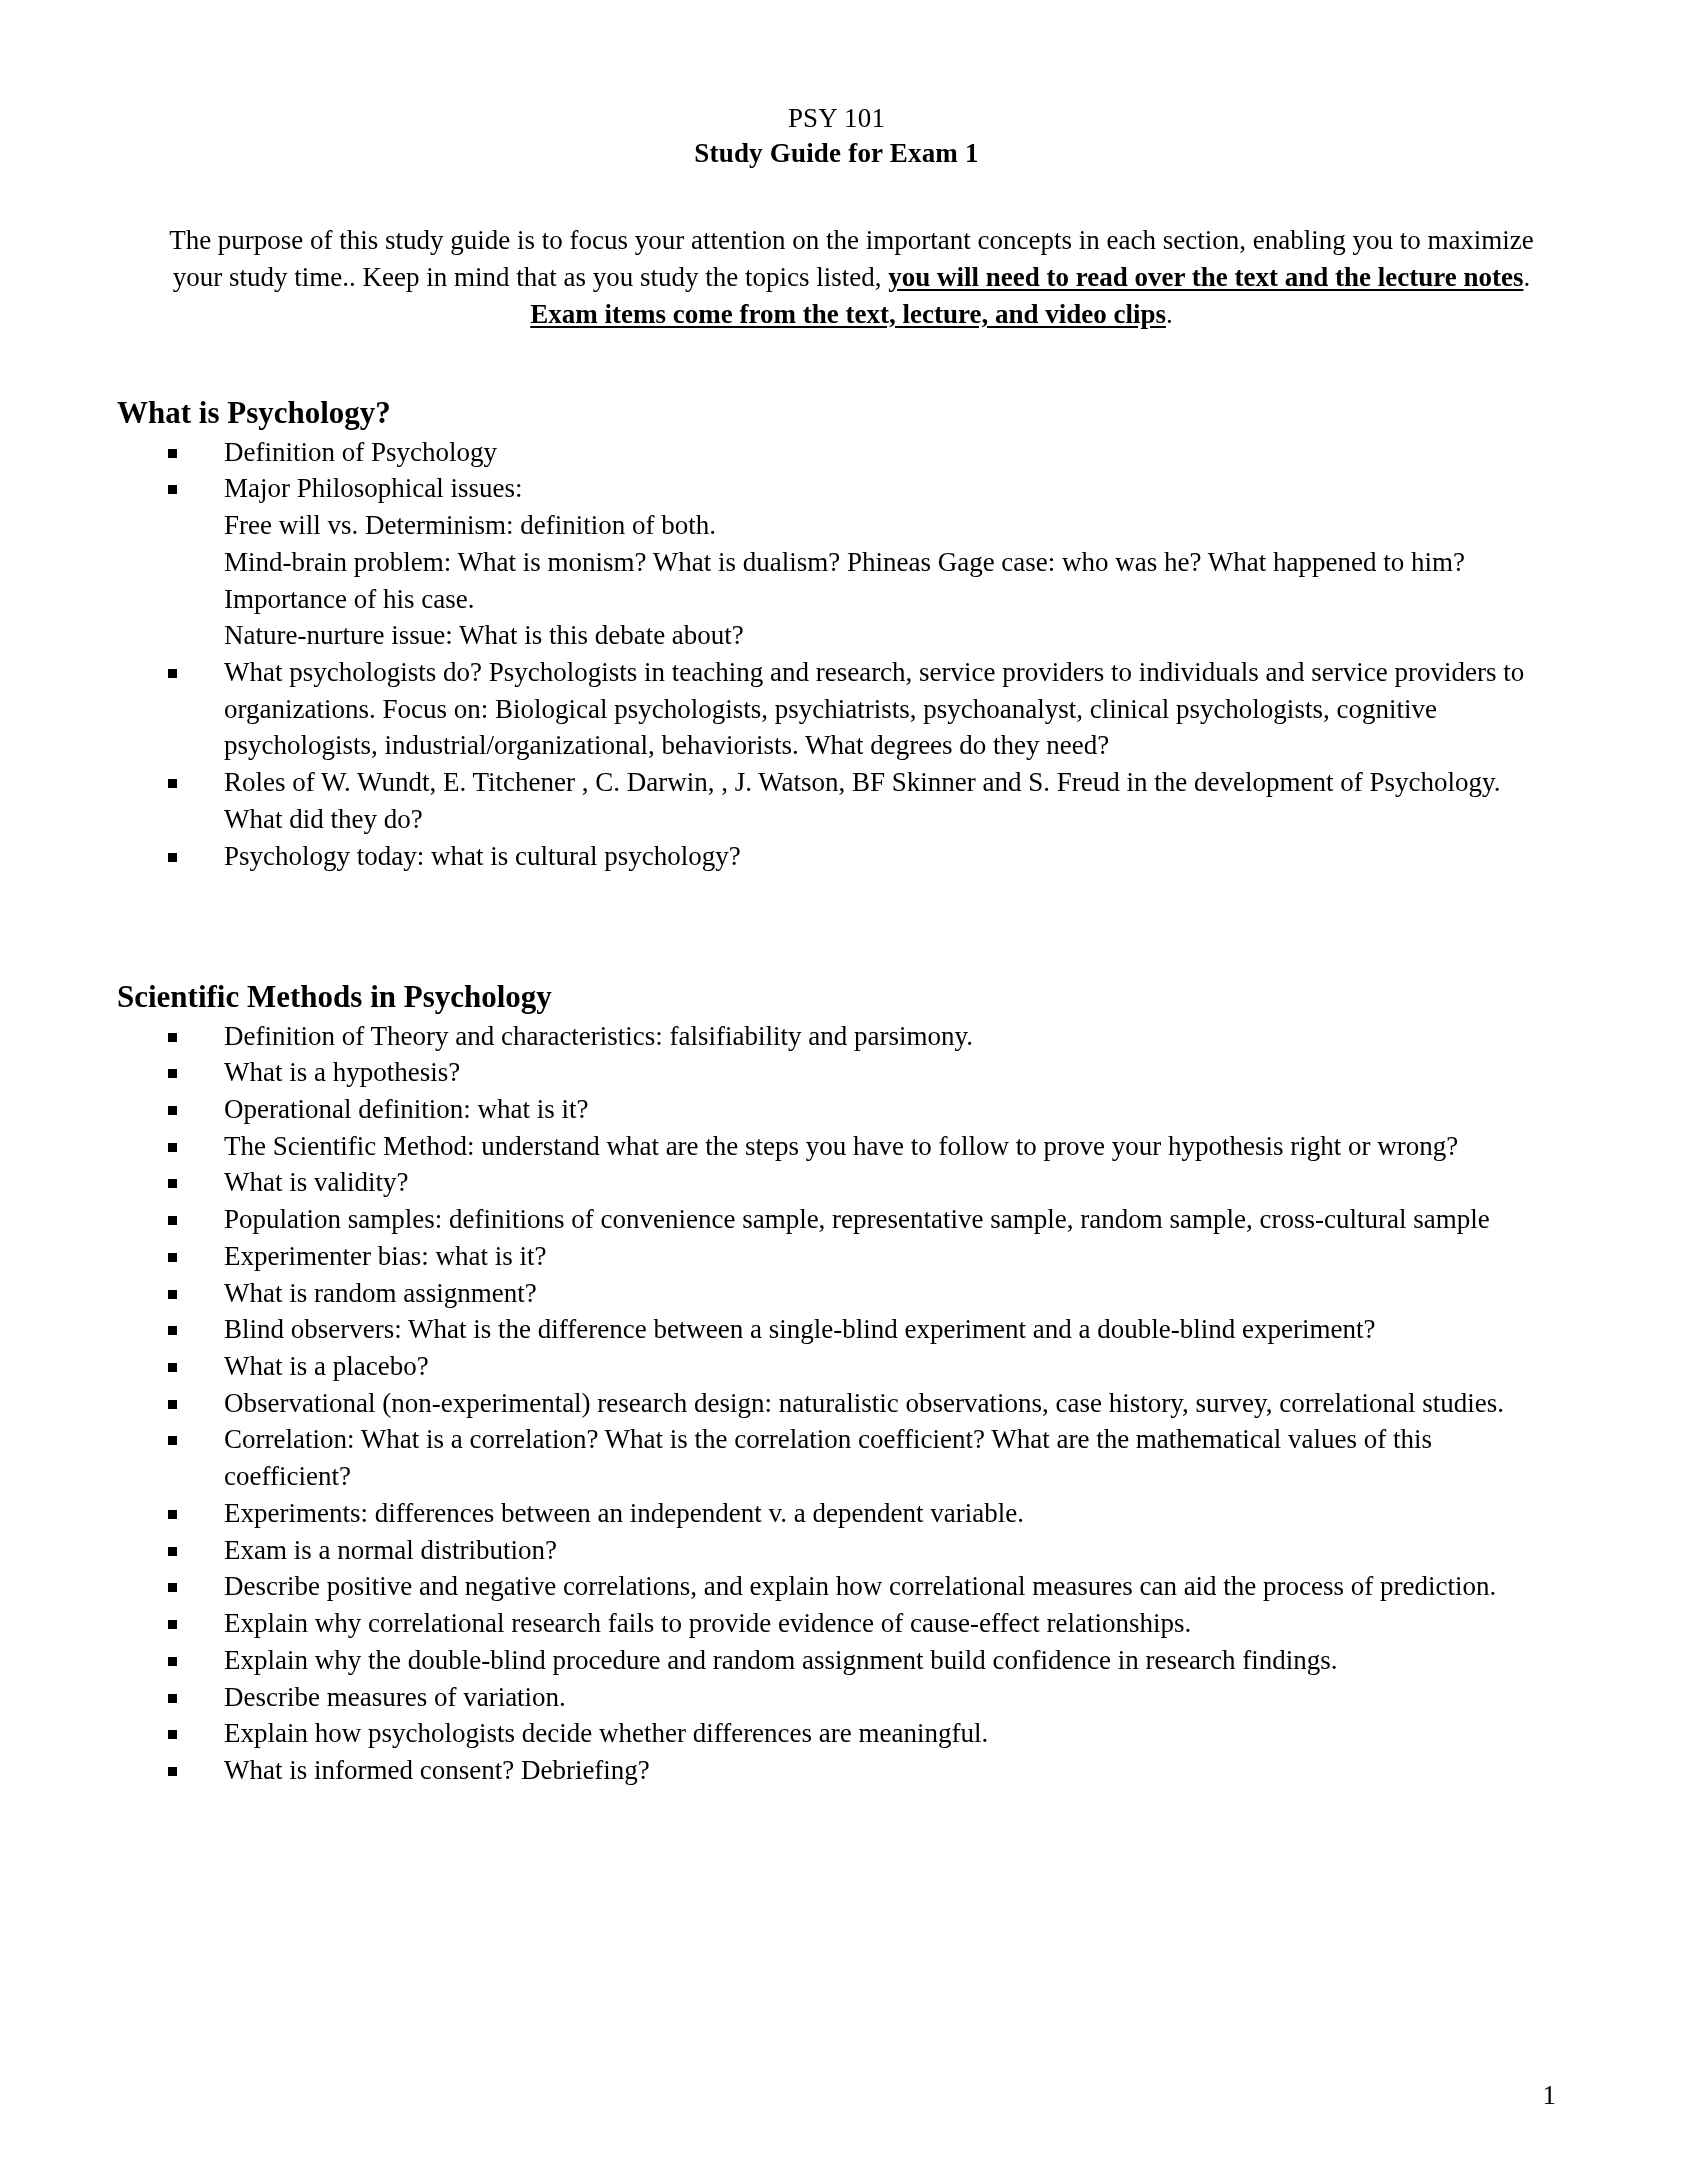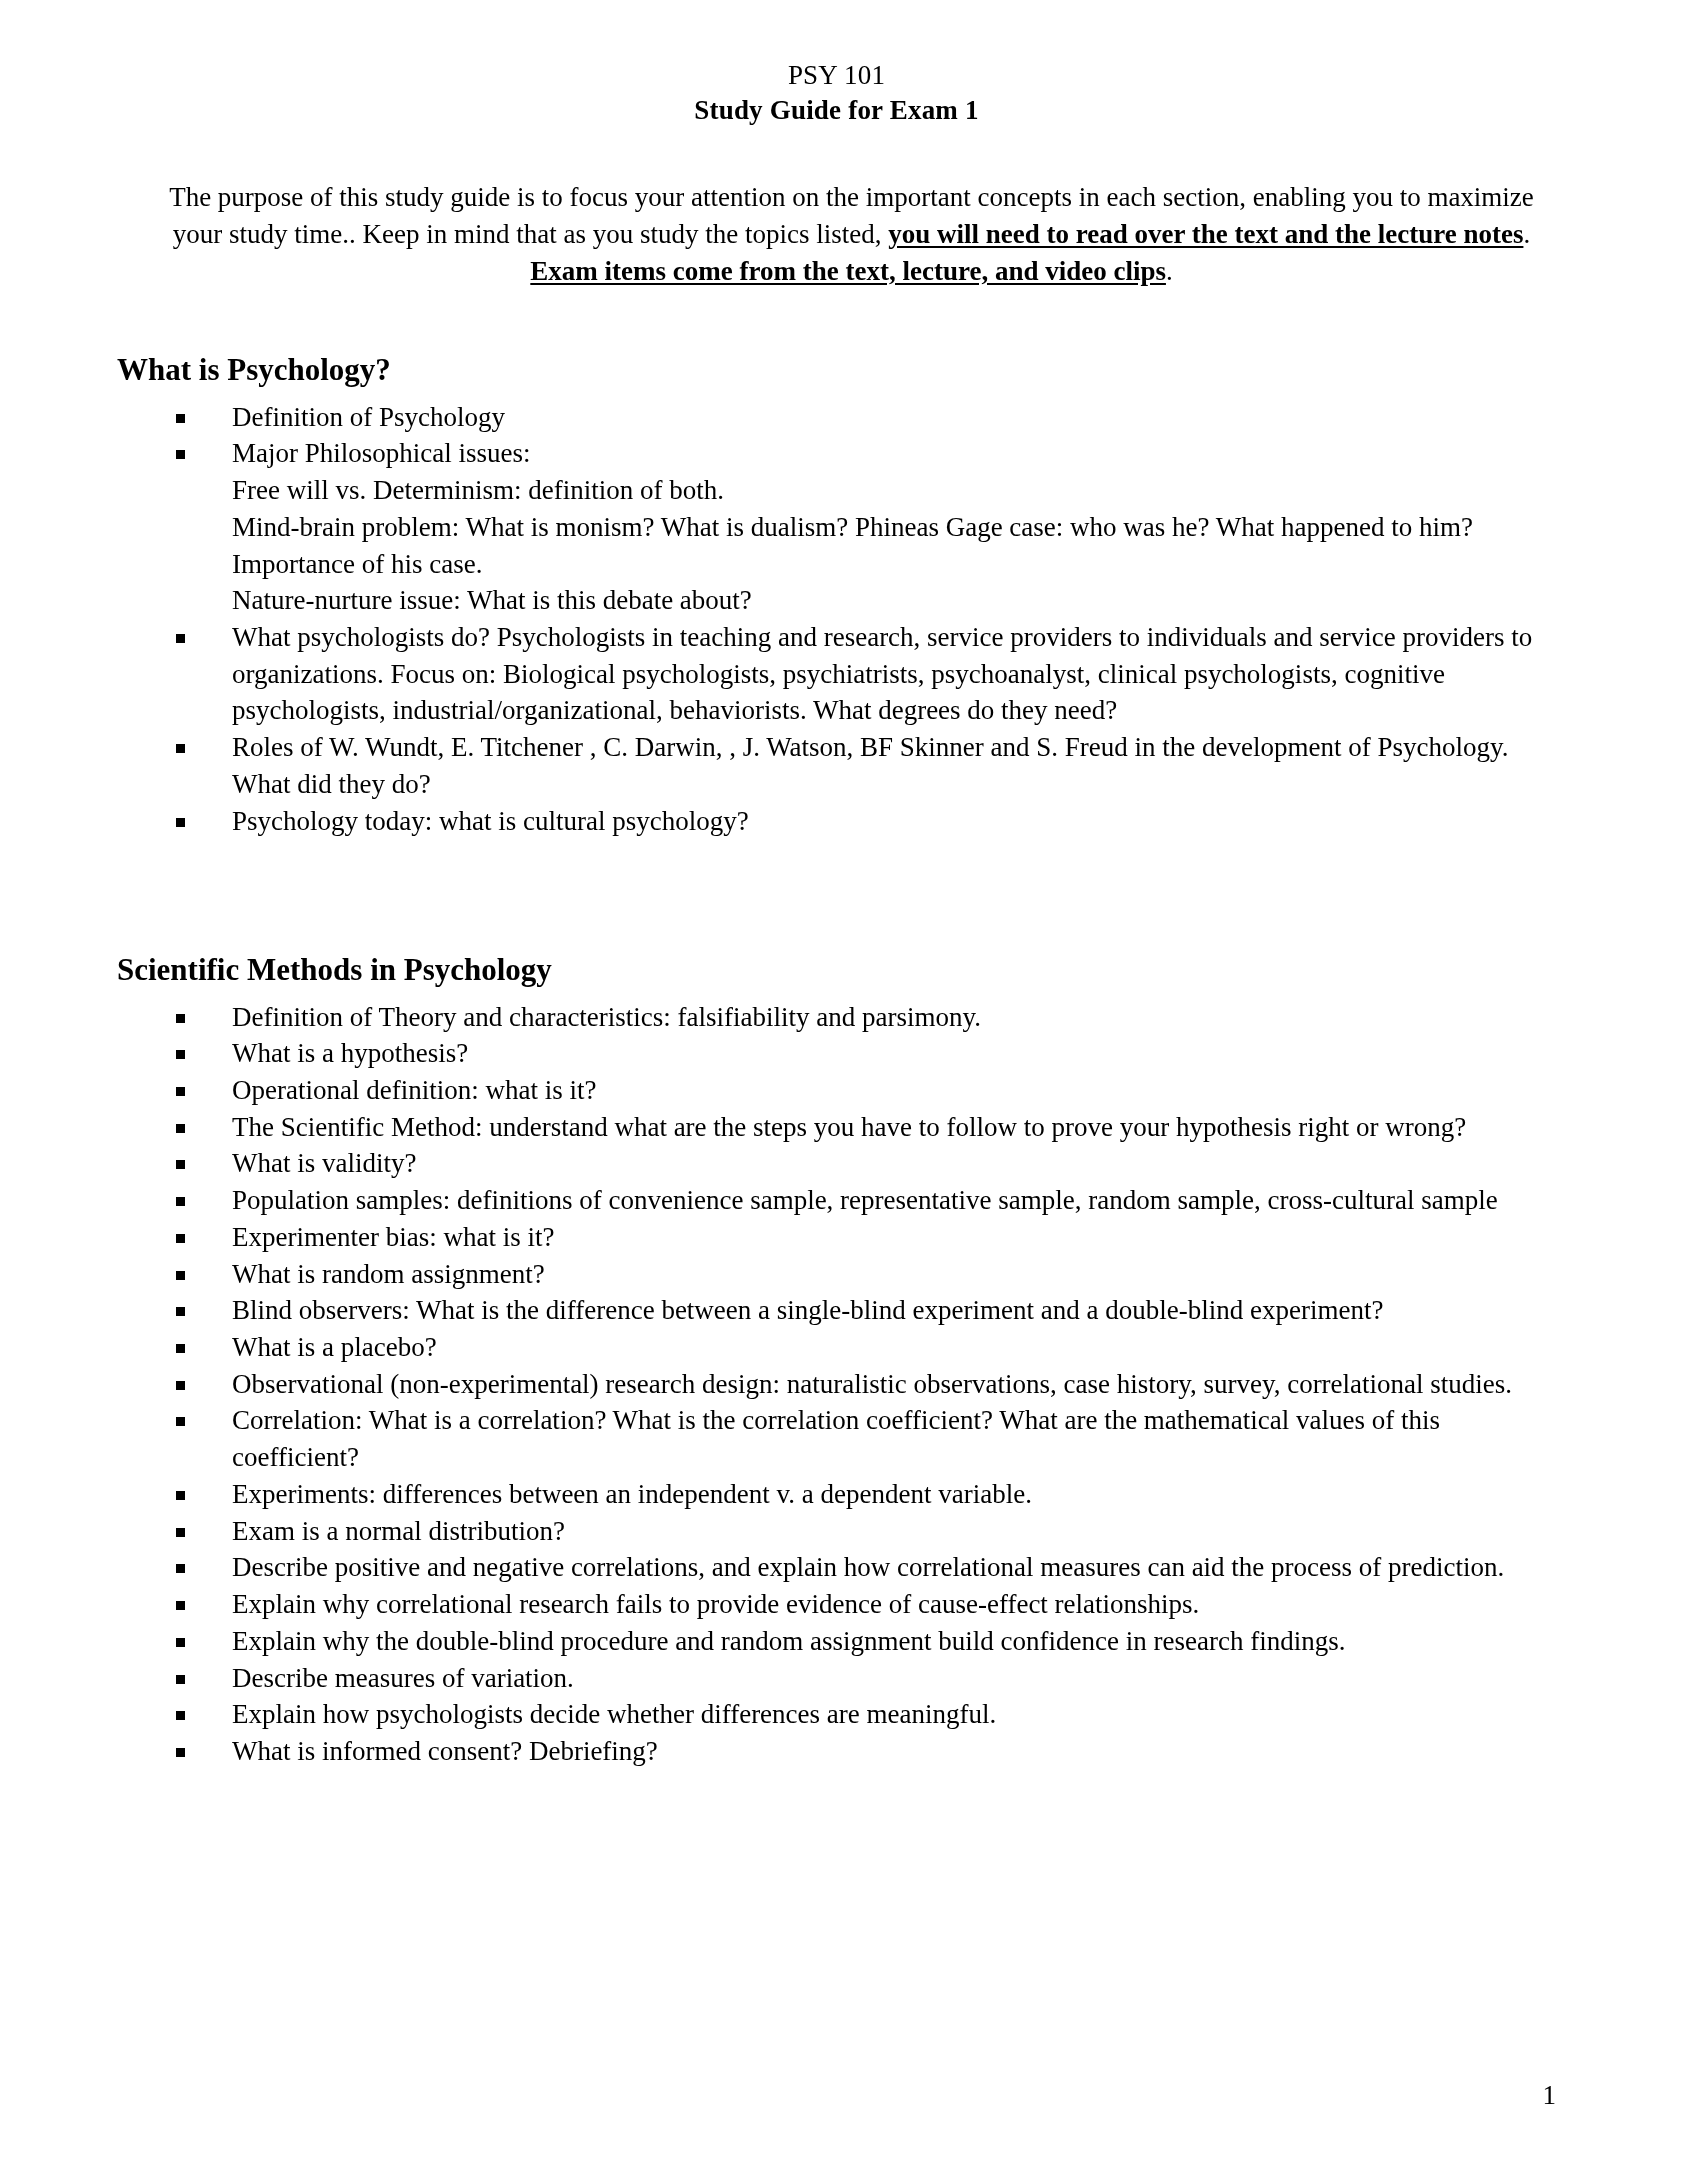--- a/index.html
+++ b/index.html
@@ -8,21 +8,21 @@
     background: #ffffff;
   }
   .page {
     position: relative;
     width: 1683px;
     height: 2178px;
     background: #ffffff;
     font-family: "Liberation Serif", "DejaVu Serif", serif;
     color: #000000;
     box-sizing: border-box;
-    padding: 58px 127px 59px 117px;
+    padding: 101px 127px 59px 117px;
     overflow: hidden;
   }
   .title-block {
     text-align: center;
     line-height: 1.30;
   }
   .title-line-1 {
     font-size: 27px;
     font-weight: normal;
     letter-spacing: 0.2px;
@@ -52,21 +52,21 @@
     margin-top: 59px;
   }
   .section-heading {
     font-size: 31px;
     font-weight: bold;
     padding-left: 0px;
     line-height: 1.3;
   }
   ul.bullets {
     list-style: none;
-    margin: 8px;
+    margin: 0;
     padding: 0;
   }
   ul.bullets > li {
     position: relative;
     font-size: 27px;
     line-height: 1.36;
     padding-left: 107px;
     margin: 0;
     padding-right: 8px;
   }

